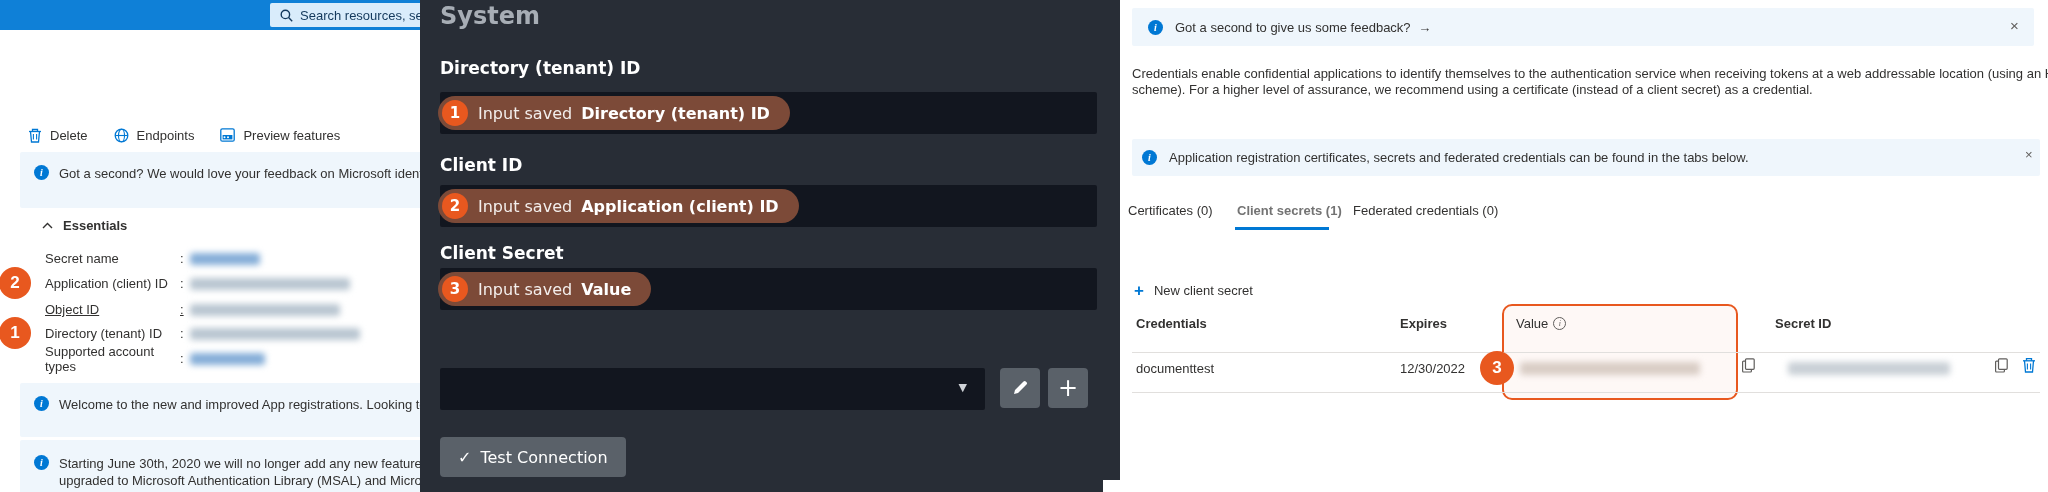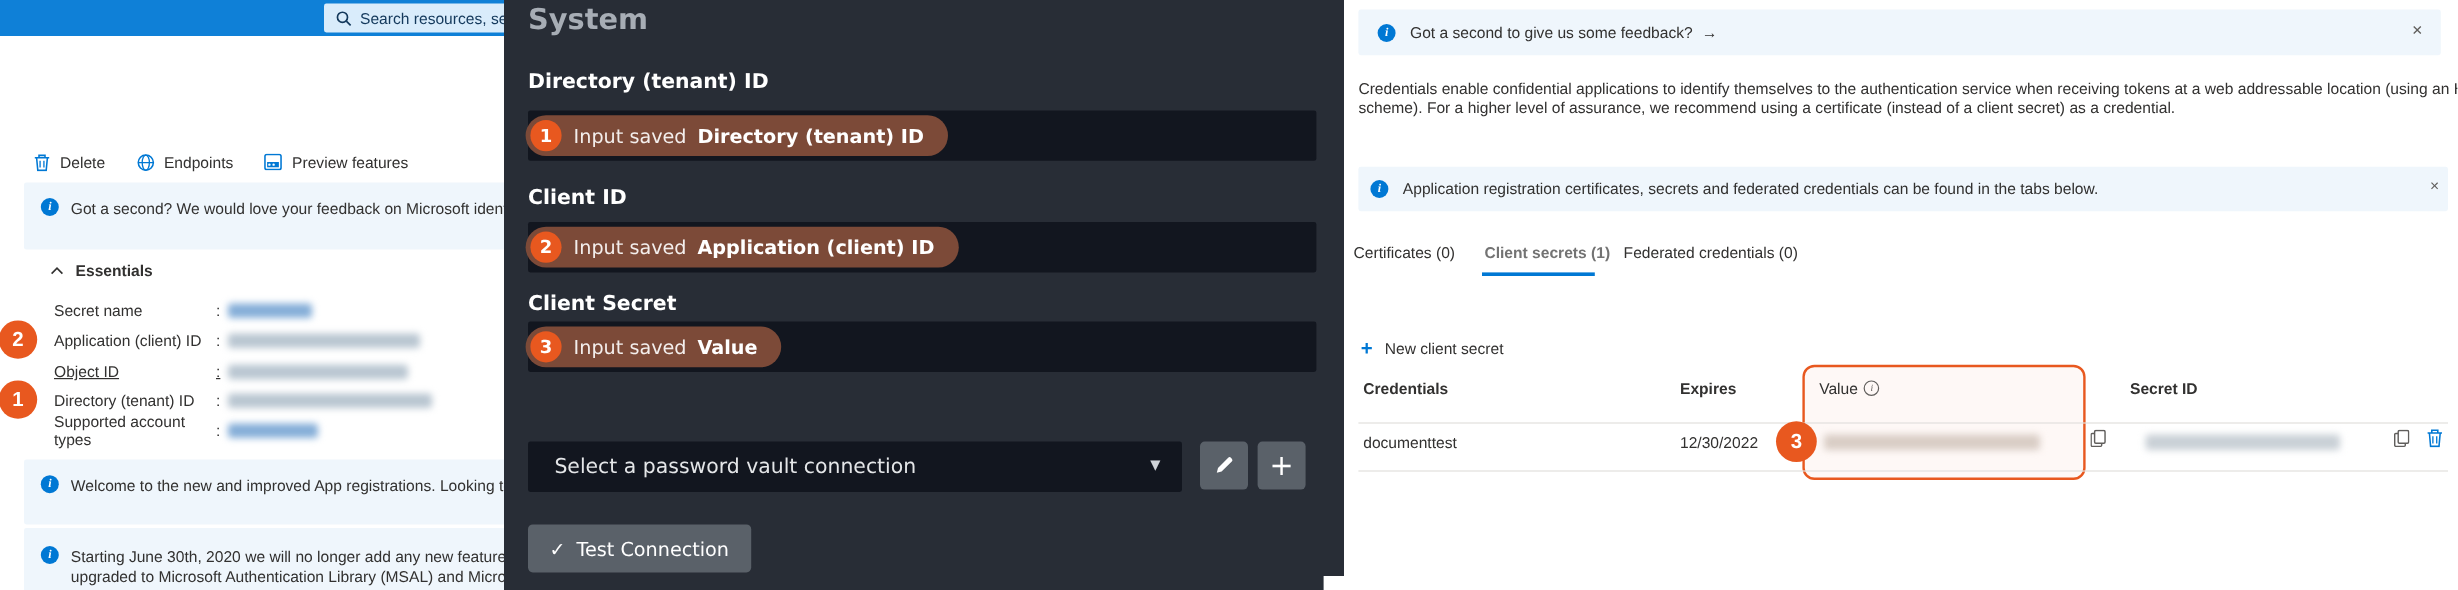--- a/index.html
+++ b/index.html
@@ -205,21 +205,20 @@
       <div class="pill">
         <span class="num-badge">3</span>
         <span>
           <span>Input saved</span>
           <b style="margin-left:4px;">Value</b>
         </span>
       </div>
     </div>
 
     <div class="sys-select">
-      <span>Select a password vault connection</span>
       <span class="sel-caret">▼</span>
     </div>
 
     <div class="sq-btn" style="left:580px;">
       <svg width="18" height="18" viewBox="0 0 18 18">
         <path d="M3 15l1-4 8.5-8.5a1.6 1.6 0 012.3 0l0.7 0.7a1.6 1.6 0 010 2.3L7 14l-4 1z" fill="#fff"></path>
       </svg>
     </div>
     <div class="sq-btn" style="left:628px;font-size:24px;color:#fff;">
       <span>+</span>

